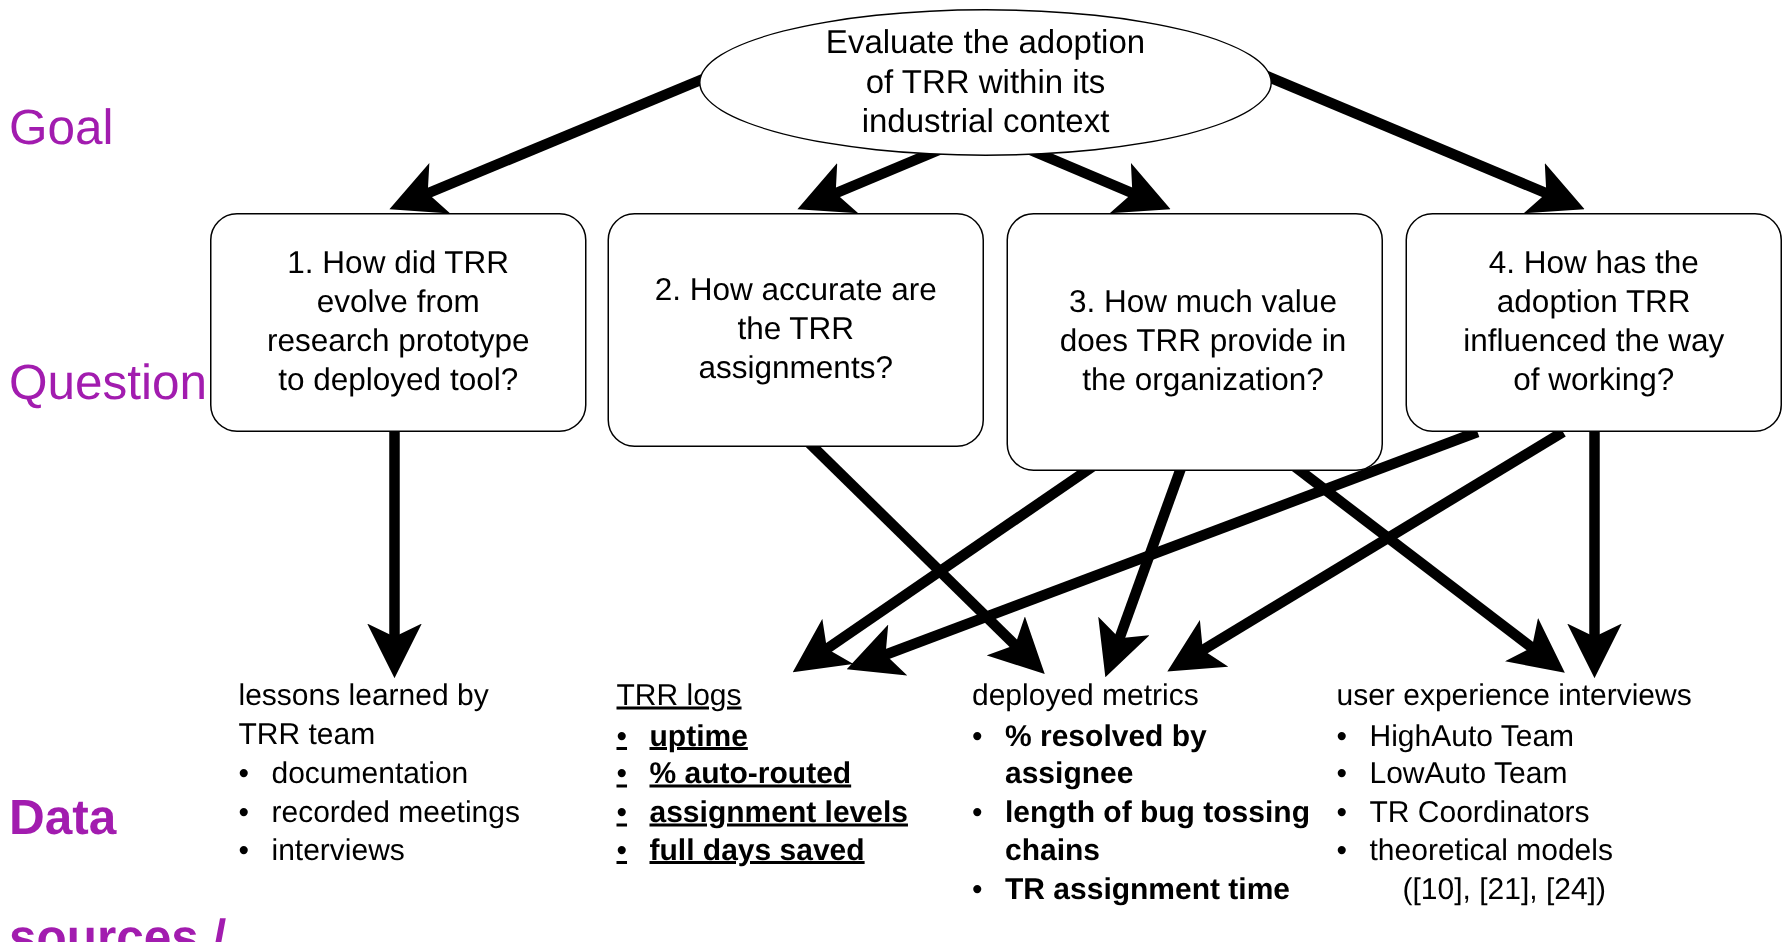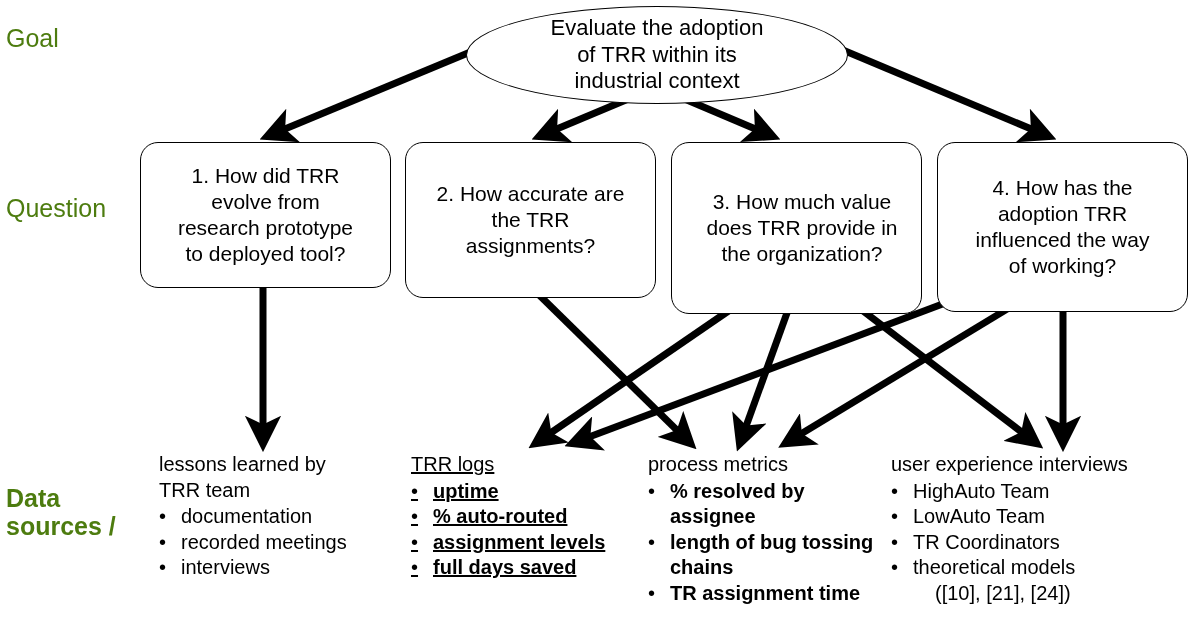--- a/index.html
+++ b/index.html
@@ -1,20 +1,20 @@
 <!DOCTYPE html>
 <html><head>
 <meta charset="utf-8">
 <style>
   html,body{margin:0;padding:0;background:#ffffff;}
   body{width:1191px;height:628px;font-family:"Liberation Sans","DejaVu Sans",sans-serif;color:#000;}
   #stage{position:relative;width:1191px;height:628px;overflow:hidden;background:#fff;}
   svg.layer{position:absolute;left:0;top:0;width:1191px;height:628px;pointer-events:none;}
 
-  .rowlabel{position:absolute;font-size:25px;line-height:1.12;color:#4d7c0f;white-space:pre-line;}
+  .rowlabel{position:absolute;font-size:33px;line-height:1.12;color:#a21caf;white-space:pre-line;margin-top:43px;}
   .rowlabel.bold{font-weight:bold;}
 
   .goal-ellipse{position:absolute;display:flex;align-items:center;justify-content:center;
     border:1.6px solid #000;border-radius:50%;background:#fff;box-sizing:border-box;}
   .goal-text{font-size:22px;line-height:1.22;text-align:center;white-space:pre-line;}
 
   .qbox{position:absolute;display:flex;align-items:center;justify-content:center;
     border:1.6px solid #000;border-radius:18px;background:#fff;box-sizing:border-box;}
   .qbox-text{font-size:21px;line-height:1.24;text-align:center;white-space:pre-line;padding:0 6px;}
 
@@ -89,21 +89,21 @@
   <div class="qbox" style="left:405px;top:142px;width:251px;height:156px;">
     <div class="qbox-text">2. How accurate are
 the TRR
 assignments?</div>
   </div>
   <div class="qbox" style="left:671px;top:142px;width:251px;height:172px;padding-left:11px;">
     <div class="qbox-text">3. How much value
 does TRR provide in
 the organization?</div>
   </div>
-  <div class="qbox" style="left:937px;top:142px;width:251px;height:170px;">
+  <div class="qbox" style="left:937px;top:142px;width:251px;height:146px;">
     <div class="qbox-text">4. How has the
 adoption TRR
 influenced the way
 of working?</div>
   </div>
 
   <div class="col" style="left:159px;top:452px;width:250px;">
     <div class="hdr">lessons learned by
 TRR team</div>
     <ul>
@@ -138,21 +138,21 @@
         <span class="txt">assignment levels</span>
       </li>
       <li>
         <span class="bul">•</span>
         <span class="txt">full days saved</span>
       </li>
     </ul>
   </div>
 
   <div class="col bolditems" style="left:648px;top:452px;width:240px;">
-    <div class="hdr">process metrics</div>
+    <div class="hdr">deployed metrics</div>
     <ul>
       <li>
         <span class="bul">•</span>
         <span class="txt">% resolved by assignee</span>
       </li>
       <li>
         <span class="bul">•</span>
         <span class="txt">length of bug tossing chains</span>
       </li>
       <li>

